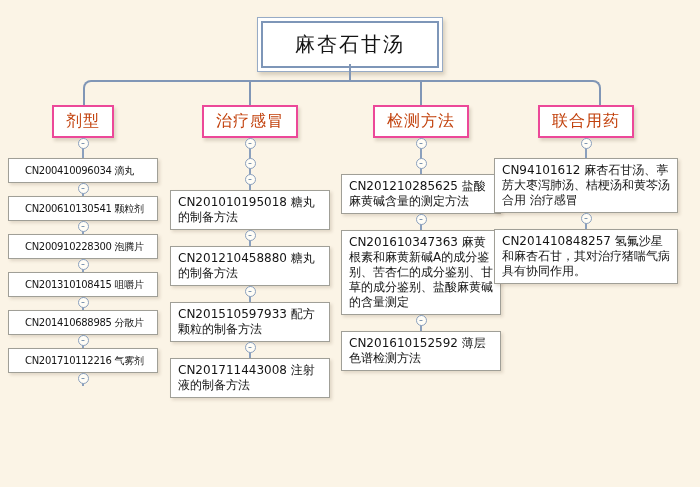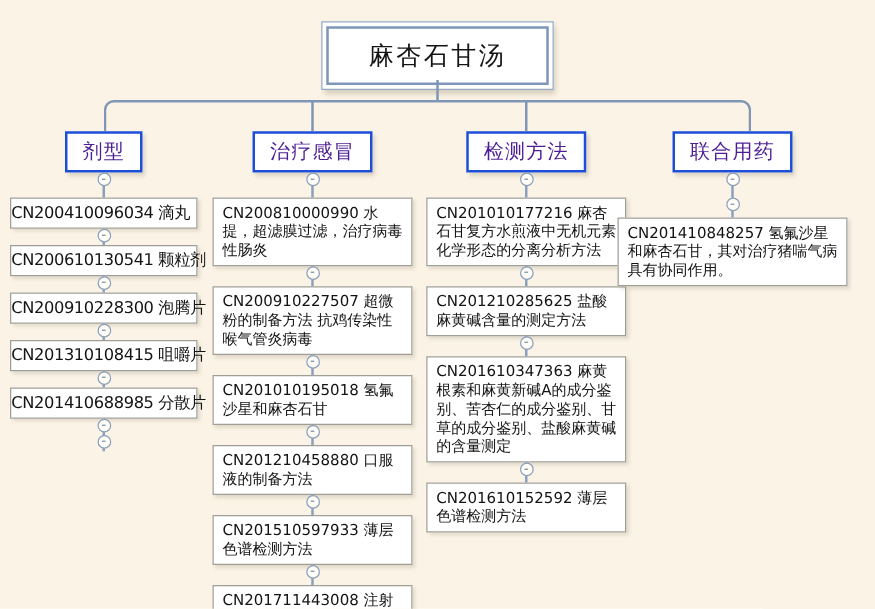--- a/index.html
+++ b/index.html
@@ -29,22 +29,22 @@
   .drop-3 { left:420px; top:81px; width:2px; height:24px; }
 
   
   .column { position:absolute; top:105px; display:flex; flex-direction:column; align-items:center; }
   .col-0 { left:8px;   width:150px; }
   .col-1 { left:170px; width:160px; }
   .col-2 { left:341px; width:160px;justify-content:space-between; }
   .col-3 { left:494px; width:184px; }
 
   .branch-header {
-    background:#fff; border:2px solid #1d4ed8; padding:4px 12px;
-    font-size:16px; letter-spacing:1px; color:#4c1d95; white-space:nowrap;
+    background:#fff; border:2px solid #ec4899; padding:4px 12px;
+    font-size:16px; letter-spacing:1px; color:#c2410c; white-space:nowrap;
     box-shadow:2px 3px 3px rgba(130,115,90,.25);
   }
 
   .vconn { position:relative; width:100%; height:16px; }
   .vconn.first { height:20px; }
   .col-0 .vconn { height:13px; }
   .col-0 .vconn.first { height:20px; }
   .vconn::before {
     content:""; position:absolute; left:calc(50% - 1px); top:0; bottom:0;
     width:1.5px; background:#8ba0bd;
@@ -54,21 +54,21 @@
     border:1px solid #8ba0bd; border-radius:50%; background:#fffdf6;
     color:#6b87a8; font-size:11px; line-height:8px; text-align:center; z-index:1;
     cursor:pointer;
   }
 
   .item-node {
     width:100%; background:#fff; border:1px solid #a09f97;
     padding:4px 7px; font-size:12px; line-height:15px; color:#141414;
     box-shadow:2px 2px 3px rgba(130,115,90,.22); text-align:left;
   }
-  .col-0 .item-node { white-space:nowrap; padding:4px 0; font-size:13px; letter-spacing:-0.3px; }
+  .col-0 .item-node { white-space:nowrap; padding:4px 16px; font-size:10px; letter-spacing:-0.3px; }
 </style>
 </head>
 <body>
 
 <div id="canvas">
 
   <div class="title-outer">
     <div class="title-inner">麻杏石甘汤</div>
   </div>
 
@@ -95,77 +95,76 @@
         <span class="collapse-btn">-</span>
       </div>
       <div class="item-node">CN201310108415 咀嚼片</div>
       <div class="vconn">
         <span class="collapse-btn">-</span>
       </div>
       <div class="item-node">CN201410688985 分散片</div>
       <div class="vconn">
         <span class="collapse-btn">-</span>
       </div>
+      <div class="item-node">CN201710112216 气雾剂</div>
       <div class="vconn">
         <span class="collapse-btn">-</span>
       </div>
     </div>
 
   <div class="column col-1">
     <div class="branch-header">治疗感冒</div>
   <div class="vconn first">
         <span class="collapse-btn">-</span>
       </div>
-      <div class="item-node">CN200810000990 水提，超滤膜过滤，治疗病毒性肠炎</div>
       <div class="vconn">
         <span class="collapse-btn">-</span>
       </div>
-      <div class="item-node">CN200910227507 超微粉的制备方法 抗鸡传染性喉气管炎病毒</div>
       <div class="vconn">
         <span class="collapse-btn">-</span>
       </div>
-      <div class="item-node">CN201010195018 氢氟沙星和麻杏石甘</div>
+      <div class="item-node">CN201010195018 糖丸的制备方法</div>
       <div class="vconn">
         <span class="collapse-btn">-</span>
       </div>
-      <div class="item-node">CN201210458880 口服液的制备方法</div>
+      <div class="item-node">CN201210458880 糖丸的制备方法</div>
       <div class="vconn">
         <span class="collapse-btn">-</span>
       </div>
-      <div class="item-node">CN201510597933 薄层色谱检测方法</div>
+      <div class="item-node">CN201510597933 配方颗粒的制备方法</div>
       <div class="vconn">
         <span class="collapse-btn">-</span>
       </div>
       <div class="item-node">CN201711443008 注射液的制备方法</div>
     </div>
 
   <div class="column col-2">
     <div class="branch-header">检测方法</div>
   <div class="vconn first">
         <span class="collapse-btn">-</span>
       </div>
-      <div class="item-node">CN201010177216 麻杏石甘复方水煎液中无机元素化学形态的分离分析方法</div>
       <div class="vconn">
         <span class="collapse-btn">-</span>
       </div>
       <div class="item-node">CN201210285625 盐酸麻黄碱含量的测定方法</div>
       <div class="vconn">
         <span class="collapse-btn">-</span>
       </div>
       <div class="item-node">CN201610347363 麻黄根素和麻黄新碱A的成分鉴别、苦杏仁的成分鉴别、甘草的成分鉴别、盐酸麻黄碱的含量测定</div>
       <div class="vconn">
         <span class="collapse-btn">-</span>
       </div>
       <div class="item-node">CN201610152592 薄层色谱检测方法</div>
     </div>
 
   <div class="column col-3">
     <div class="branch-header">联合用药</div>
   <div class="vconn first">
         <span class="collapse-btn">-</span>
       </div>
+      <div class="item-node">CN94101612 麻杏石甘汤、葶苈大枣泻肺汤、桔梗汤和黄芩汤合用 治疗感冒</div>
       <div class="vconn">
         <span class="collapse-btn">-</span>
       </div>
       <div class="item-node">CN201410848257 氢氟沙星和麻杏石甘，其对治疗猪喘气病具有协同作用。</div>
     </div>
 
 </div>
 
 </body></html>

